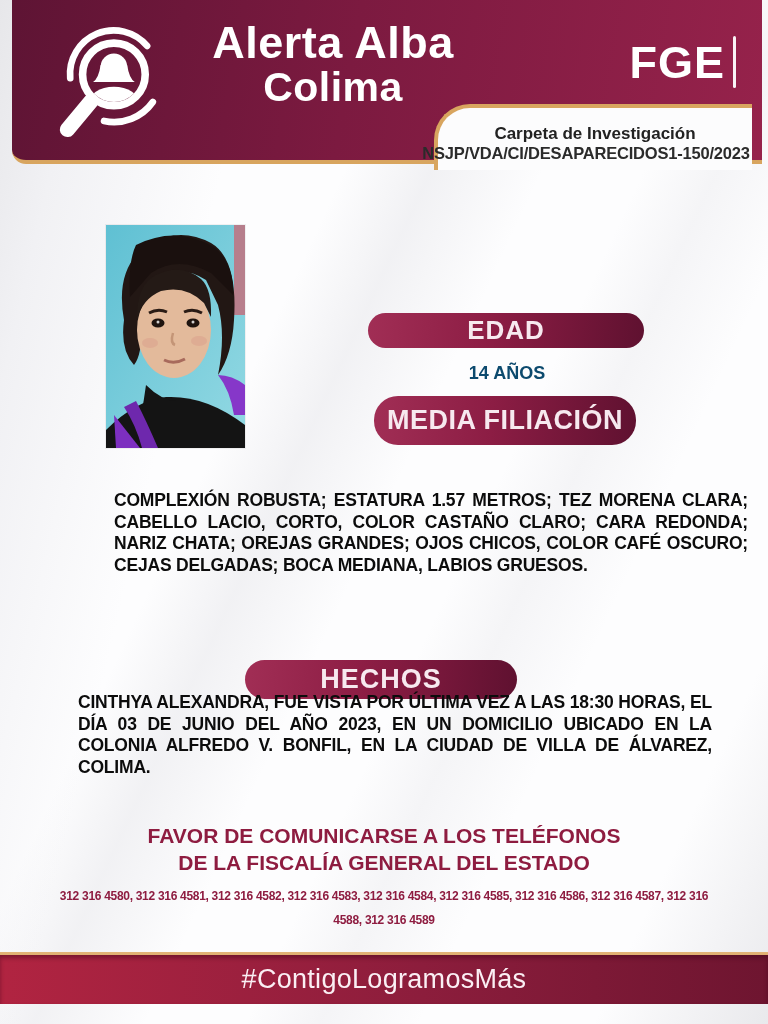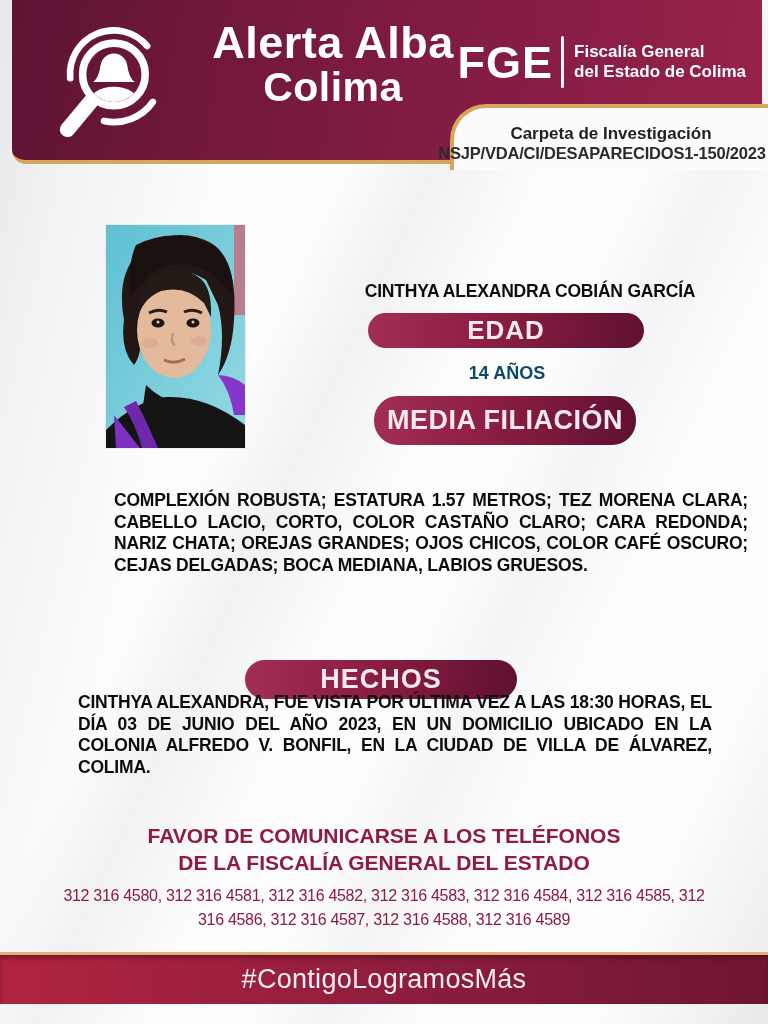--- a/index.html
+++ b/index.html
@@ -34,21 +34,21 @@
   }
   .brand-title .l1 { font-size:45px; line-height:46px; }
   .brand-title .l2 { font-size:41px; line-height:42px; }
 
   .fge { position:absolute; right:16px; top:36px; display:flex; align-items:center; color:#fff; }
   .fge-acronym { font-size:45px; font-weight:bold; letter-spacing:1px; line-height:1; }
   .fge-divider { width:3px; height:52px; background:#ffffff; opacity:.95; margin:0 10px 0 8px; border-radius:2px; }
   .fge-org { font-size:17px; font-weight:bold; line-height:1.18; }
 
   .case-tab {
-    position:absolute; right:0; top:104px; width:318px; height:66px; z-index:2;
+    position:absolute; right:16px; top:104px; width:318px; height:66px; z-index:2;
     background:#fcfcfd;
     border-top:4px solid #d8a55f; border-left:4px solid #d8a55f;
     border-top-left-radius:36px;
     display:flex; flex-direction:column; justify-content:center; align-items:center;
     padding-top:8px;
     text-align:right;
   }
   .case-label  { font-size:17px; font-weight:bold; color:#222; white-space:nowrap; }
   .case-number { font-size:16.5px; font-weight:bold; color:#2b2b2b; white-space:nowrap; margin-left:-18px; letter-spacing:-0.2px; }
 
@@ -78,21 +78,21 @@
     font-size:17.5px; line-height:21.5px; font-weight:bold; color:#0c0c0c;
     text-align:justify; letter-spacing:-0.2px;
   }
   .para-filiation { top:490px;margin-left:36px; }
   .para-facts     { top:692px; }
 
   
   .contact-heading { position:absolute; left:64px; top:822px; width:640px; z-index:1;
     text-align:center; color:#8e1c40; font-size:21px; font-weight:bold; line-height:27px; }
   .contact-phones  { position:absolute; left:54px; top:884px; width:660px; z-index:1;
-    text-align:center; color:#8e1c40; font-size:16px; font-weight:normal; line-height:24px; letter-spacing:-0.3px; }
+    text-align:center; color:#8e1c40; font-size:12px; font-weight:bold; line-height:24px; letter-spacing:-0.3px; }
 
   
   .gold-bar { position:absolute; left:0; top:952px; width:768px; height:13px; z-index:1;
     background:linear-gradient(to bottom,#e2b377,#d8a55f); }
   .footer-bar { position:absolute; left:0; top:955px; width:768px; height:49px; z-index:1;
     background:linear-gradient(to right,#b12441,#8c1d3c 55%, #6e1530);
     box-shadow:inset 0 3px 4px rgba(60,5,25,0.45);
     display:flex; align-items:center; justify-content:center; }
   .footer-bar .hashtag { color:#fbeff4; font-size:27px; letter-spacing:0.3px; }
 </style>
@@ -124,24 +124,20 @@
     </svg>
 
     <div class="brand-title">
       <div class="l1">Alerta Alba</div>
       <div class="l2">Colima</div>
     </div>
 
     <div class="fge">
       <div class="fge-acronym">FGE</div>
       <div class="fge-divider"></div>
-      <div class="fge-org">
-        <div>Fiscalía General</div>
-        <div>del Estado de Colima</div>
-      </div>
     </div>
   </div>
 
   <div class="case-tab">
     <div class="case-label">Carpeta de Investigación</div>
     <div class="case-number">NSJP/VDA/CI/DESAPARECIDOS1-150/2023</div>
   </div>
 
   <svg class="photo" viewBox="0 0 139 223" preserveAspectRatio="none">
     <defs>
@@ -171,21 +167,20 @@
     <ellipse cx="44" cy="118" rx="8" ry="5" fill="#dba08c" opacity=".55"></ellipse>
     <ellipse cx="93" cy="116" rx="8" ry="5" fill="#dba08c" opacity=".55"></ellipse>
 
     <path d="M 0 223 L 0 205 Q 30 175 60 172 Q 100 170 139 200 L 139 223 Z" fill="#141414"></path>
     <path d="M 40 160 Q 55 175 70 176 L 70 223 L 28 223 Q 36 190 40 160 Z" fill="#141414"></path>
     <path d="M 8 190 L 34 223 L 10 223 Z" fill="#7d2fc0"></path>
     <path d="M 18 182 Q 30 200 36 223 L 52 223 Q 40 195 30 176 Z" fill="#6e28ad"></path>
     <path d="M 112 150 Q 124 165 128 190 L 139 190 L 139 160 Q 126 150 112 150 Z" fill="#8637c9"></path>
   </svg>
 
-  <div class="subject-name">CINTHYA ALEXANDRA COBIÁN GARCÍA</div>
 
   <div class="badge badge-edad">EDAD</div>
   <div class="subject-age">14 AÑOS</div>
 
   <div class="badge badge-media">MEDIA FILIACIÓN</div>
   <div class="para para-filiation">COMPLEXIÓN ROBUSTA; ESTATURA 1.57 METROS; TEZ MORENA CLARA; CABELLO LACIO, CORTO, COLOR CASTAÑO CLARO; CARA REDONDA; NARIZ CHATA; OREJAS GRANDES; OJOS CHICOS, COLOR CAFÉ OSCURO; CEJAS DELGADAS; BOCA MEDIANA, LABIOS GRUESOS.</div>
 
   <div class="badge badge-hechos">HECHOS</div>
   <div class="para para-facts">CINTHYA ALEXANDRA, FUE VISTA POR ÚLTIMA VEZ A LAS 18:30 HORAS, EL DÍA 03 DE JUNIO DEL AÑO 2023, EN UN DOMICILIO UBICADO EN LA COLONIA ALFREDO V. BONFIL, EN LA CIUDAD DE VILLA DE ÁLVAREZ, COLIMA.</div>
 

